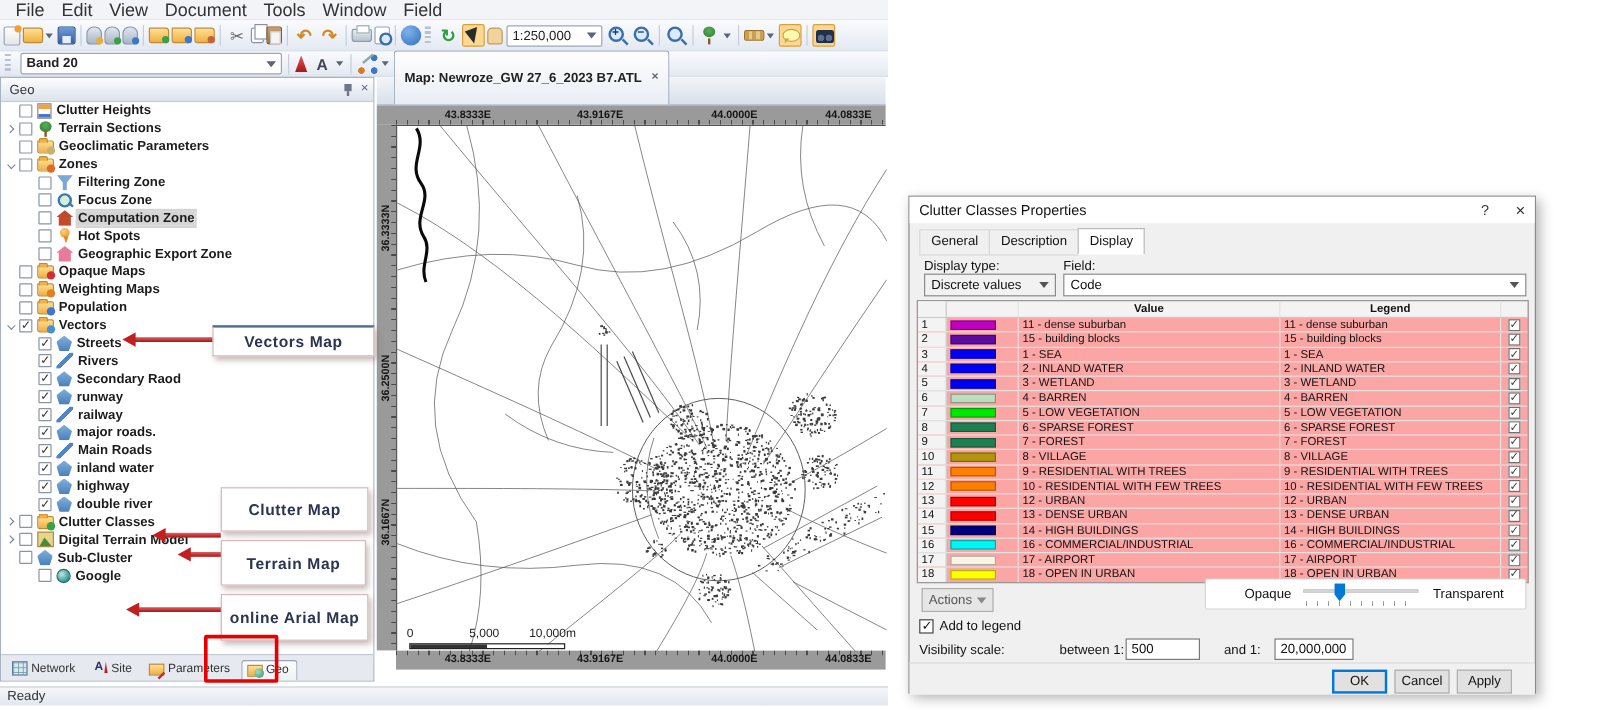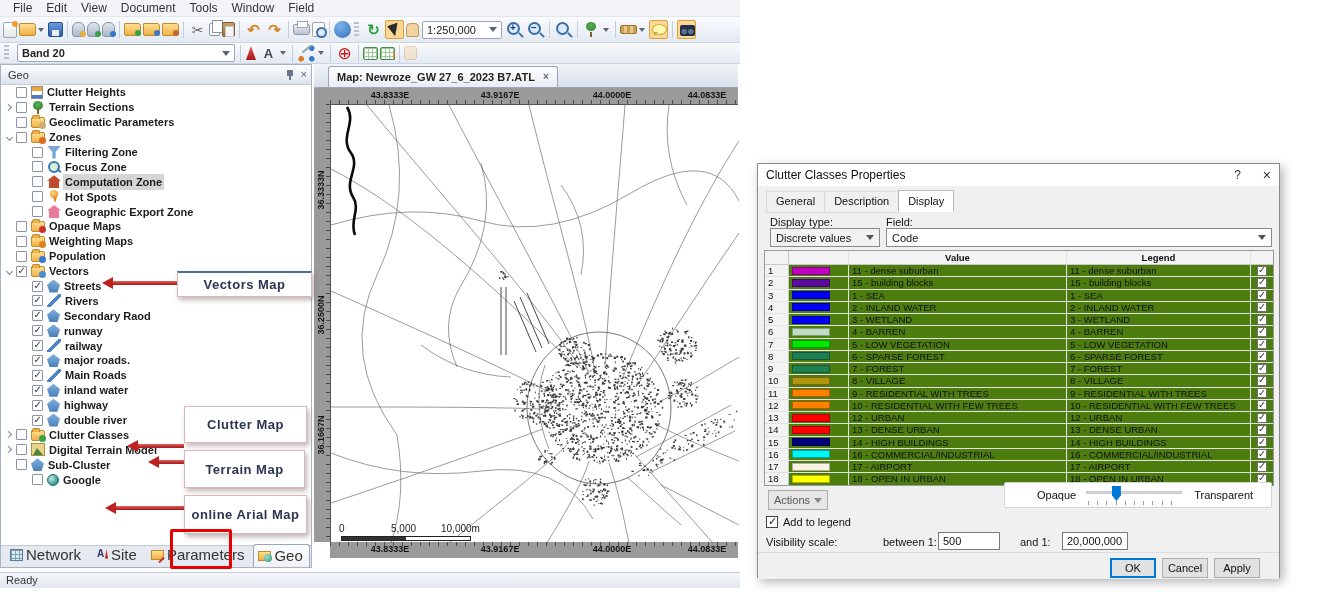--- a/index.html
+++ b/index.html
@@ -2,21 +2,21 @@
 <html><head>
 <meta charset="utf-8">
 <style>
   * { margin:0; padding:0; box-sizing:border-box; }
   html,body { width:1335px; height:592px; background:#fff; font-family:"Liberation Sans",sans-serif; overflow:hidden; position:relative; }
 
   
   #app { position:absolute; left:0; top:0; width:740px; height:588px; background:#fff; }
 
   #menubar { position:absolute; left:0; top:0; width:740px; height:17px; background:#f2f4f8; border-bottom:1px solid #e2e6ee; display:flex; align-items:center; padding-left:6px; }
-  .menu-item { font-size:12px; color:#333; padding:1px 7px; cursor:default; }
+  .menu-item { font-size:15px; color:#333; padding:1px 7px; cursor:default; }
 
   .tbar { position:absolute; left:0; width:740px; display:flex; align-items:center; background:linear-gradient(#fafbfd,#e3e9f2); border-bottom:1px solid #cdd5e2; padding:0 2px; }
   #tb-main { top:17px; height:26px; }
   #tb-radio { top:43px; height:21px; }
   .grip { width:5px; height:16px; background:repeating-linear-gradient(180deg,#b9c2d1 0 2px,transparent 2px 4px); margin:0 4px 0 2px; flex:none; }
   .sep { width:1px; height:17px; background:#c6cedc; margin:0 3px; flex:none; }
   .ti { width:19px; height:19px; border-radius:2px; display:flex; align-items:center; justify-content:center; position:relative; flex:none; margin:0 1px; }
   .ti.hl { background:#fcd893; border:1px solid #d8a040; }
   .ti.dis { opacity:.4; }
   .dd-arrow { width:0; height:0; border-left:3px solid transparent; border-right:3px solid transparent; border-top:4px solid #5a6578; margin:0 3px 0 1px; flex:none; }
@@ -112,38 +112,38 @@
   .i-printing-zone{background:linear-gradient(#e8ecf2,#aab4c2);border:1px solid #8c97a8;height:9px;margin-top:2px;border-radius:1px 1px 2px 2px;}
   .i-export-zone{background:#e87a9a;clip-path:polygon(50% 0,100% 42%,86% 42%,86% 100%,14% 100%,14% 42%,0 42%);}
   .i-pentagon{background:linear-gradient(#7fb0dd,#4a7fb8);clip-path:polygon(50% 0,100% 40%,80% 100%,20% 100%,0 40%);width:13px;}
   .i-vline{background:linear-gradient(135deg,transparent 42%,#4f86c8 42%,#4f86c8 60%,transparent 60%);}
   .i-dtm{background:#e8d48a;border:1px solid #b09040;}
   .i-dtm::after{content:"";position:absolute;left:1px;bottom:0;width:0;height:0;border-bottom:7px solid #4a8a3a;border-left:4px solid transparent;border-right:6px solid transparent;}
   .i-globe{background:radial-gradient(circle at 35% 35%,#bfe8e0,#2e8f8f 75%);border-radius:50%;width:12px;height:12px;border:1px solid #207070;}
 
   
   #geo-tabs { position:absolute; left:0; bottom:0; width:310px; height:22px; background:#e6e9f0; border-top:1px solid #c2cad8; display:flex; align-items:flex-end; padding-left:4px; gap:2px; }
-  .gtab { display:flex; align-items:center; gap:3px; font-size:15px; color:#333; padding:2px 6px 3px 4px; border:1px solid transparent; }
+  .gtab { display:flex; align-items:center; gap:3px; font-size:10px; color:#333; padding:2px 6px 3px 4px; border:1px solid transparent; }
   .gtab.active { background:linear-gradient(#fdfdfe,#eef1f6); border:1px solid #9aa6b8; border-bottom:none; border-radius:3px 3px 0 0; }
   .bt { width:13px; height:12px; position:relative; flex:none; }
   .b-network{background-image:linear-gradient(#7aa 1px,transparent 1px),linear-gradient(90deg,#7aa 1px,transparent 1px);background-size:4px 4px;background-color:#dfe8f2;border:1px solid #5a7a9a;}
   .b-site::after{content:"A";font-size:10px;font-weight:700;color:#336;position:absolute;left:2px;top:-1px;}
   .b-site::before{content:"";position:absolute;right:0;top:0;width:3px;height:10px;background:linear-gradient(#e05858,#a81818);clip-path:polygon(50% 0,100% 100%,0 100%);}
   .b-parameters{background:linear-gradient(#ffe092,#f0b045);border:1px solid #c08a30;height:10px;margin-top:1px;}
   .b-parameters::after{content:"";position:absolute;right:-2px;bottom:-2px;width:7px;height:2px;background:#c03030;transform:rotate(-45deg);}
   .b-geo{background:linear-gradient(#ffe092,#f0b045);border:1px solid #c08a30;height:10px;margin-top:1px;}
   .b-geo::after{content:"";position:absolute;right:-2px;bottom:-2px;width:8px;height:8px;border-radius:50%;background:radial-gradient(circle at 35% 35%,#9fe0c8,#2e8f6f);}
 
   
   #statusbar { position:absolute; left:0; top:572px; width:740px; height:16px; background:linear-gradient(#f4f6f9,#e2e7ef); border-top:1px solid #c5cdda; font-size:11px; color:#333; padding:1px 6px; }
 
   
   #mapwin { position:absolute; left:314px; top:64px; width:424px; height:496px; }
   #maptabs { height:24px; background:linear-gradient(#f2f5f9,#d9e0ea); border-bottom:1px solid #9aa6b8; display:flex; align-items:flex-end; padding-left:14px; }
-  #maptab { display:flex; align-items:center; gap:8px; background:linear-gradient(#fefefe,#e9edf4); border:1px solid #9aa6b8; border-bottom:none; border-radius:3px 3px 0 0; padding:4px 8px; font-size:11px; font-weight:700; color:#222; }
+  #maptab { display:flex; align-items:center; gap:8px; background:linear-gradient(#fefefe,#e9edf4); border:1px solid #9aa6b8; border-bottom:none; border-radius:3px 3px 0 0; padding:16px 8px; font-size:11px; font-weight:700; color:#222; }
   #maptab .x-glyph { font-size:10px; color:#667; }
   .ruler { background:linear-gradient(#a8a8a8,#8f8f8f); position:absolute; }
   #ruler-top { left:16px; top:24px; width:408px; height:16px; background-image:repeating-linear-gradient(90deg,#4a4a4a 0 1px,transparent 1px 9px); background-size:100% 4px; background-position:bottom; background-repeat:no-repeat; background-color:#9a9a9a; }
   #ruler-bottom { left:16px; top:478px; width:408px; height:16px; background-image:repeating-linear-gradient(90deg,#4a4a4a 0 1px,transparent 1px 9px); background-size:100% 4px; background-position:top; background-repeat:no-repeat; background-color:#9a9a9a; }
   #ruler-left { left:0; top:40px; width:16px; height:438px; background-image:repeating-linear-gradient(180deg,#4a4a4a 0 1px,transparent 1px 9px); background-size:4px 100%; background-position:right; background-repeat:no-repeat; background-color:#9a9a9a; }
   #ruler-corner { left:0; top:24px; width:16px; height:16px; background:#9a9a9a; }
   .rlabel { position:absolute; font-size:9px; font-weight:700; color:#141414; top:2px; transform:translateX(-50%); white-space:nowrap; }
   .rlabel-v { position:absolute; font-size:9px; font-weight:700; color:#141414; left:2px; writing-mode:vertical-rl; transform:rotate(180deg) translateY(50%); white-space:nowrap; }
   #canvas { position:absolute; left:16px; top:40px; width:408px; height:438px; background:#fff; border-top:1px solid #555; border-left:1px solid #555; }
   #scalebar { position:absolute; left:8px; top:418px; width:150px; height:22px; font-size:10px; color:#222; }
@@ -162,21 +162,21 @@
   #dlg { position:absolute; left:757px; top:163px; width:523px; height:415px; background:#f0f0f0; border:1px solid #8a8a8a; box-shadow:3px 4px 10px rgba(0,0,0,.3); font-size:11px; color:#111; }
   #dlg-title { height:22px; background:#fff; display:flex; align-items:center; padding:0 8px; font-size:12px; }
   #dlg-title .btns { margin-left:auto; display:flex; gap:22px; align-items:center; color:#333; }
   #dlg-tabs { position:absolute; left:8px; top:27px; display:flex; }
   .dtab { padding:3px 9px 4px; border:1px solid #d9d9d9; background:#f0f0f0; margin-right:-1px; }
   .dtab.active { background:#fff; border-color:#b8b8b8; border-bottom:1px solid #fff; position:relative; top:-1px; padding-top:4px; }
   .dlabel { position:absolute; font-size:11px; color:#111; }
   .dcombo { position:absolute; height:19px; background:#fff; border:1px solid #8a8a8a; display:flex; align-items:center; padding:0 5px; }
   .dcombo .ca { margin-left:auto; width:0; height:0; border-left:4px solid transparent; border-right:4px solid transparent; border-top:5px solid #555; }
 
-  #ctable { position:absolute; left:6px; top:86px; width:510px; height:236px; background:#4d7c0f; border:1px solid #9a9a9a; overflow:hidden; }
+  #ctable { position:absolute; left:6px; top:86px; width:510px; height:236px; background:#fca5a5; border:1px solid #9a9a9a; overflow:hidden; }
   .crow { display:grid; grid-template-columns:24px 60px 218px 184px 1fr; height:12.25px; border-bottom:1px solid #e2e2e2; align-items:center; }
   .crow.hdr { height:14px; background:#f3f3f3; border-bottom:1px solid #c8c8c8; font-weight:700; }
   .crow.hdr .cc { text-align:center; }
   .cc { font-size:9.5px; padding:0 3px; border-right:1px solid #e2e2e2; height:100%; display:flex; align-items:center; overflow:hidden; white-space:nowrap; }
   .crow.hdr .cc { justify-content:center; }
   .cc.num { background:#f3f3f3; border-right:1px solid #c8c8c8; }
   .swatch { width:38px; height:8px; border:1px solid rgba(0,0,0,.3); }
   .tcb { width:10px; height:10px; border:1px solid #707070; background:#fff; position:relative; margin:0 auto; }
   .tcb.on::after { content:"✓"; position:absolute; left:0px; top:-2.5px; font-size:9.5px; color:#444; }
 

